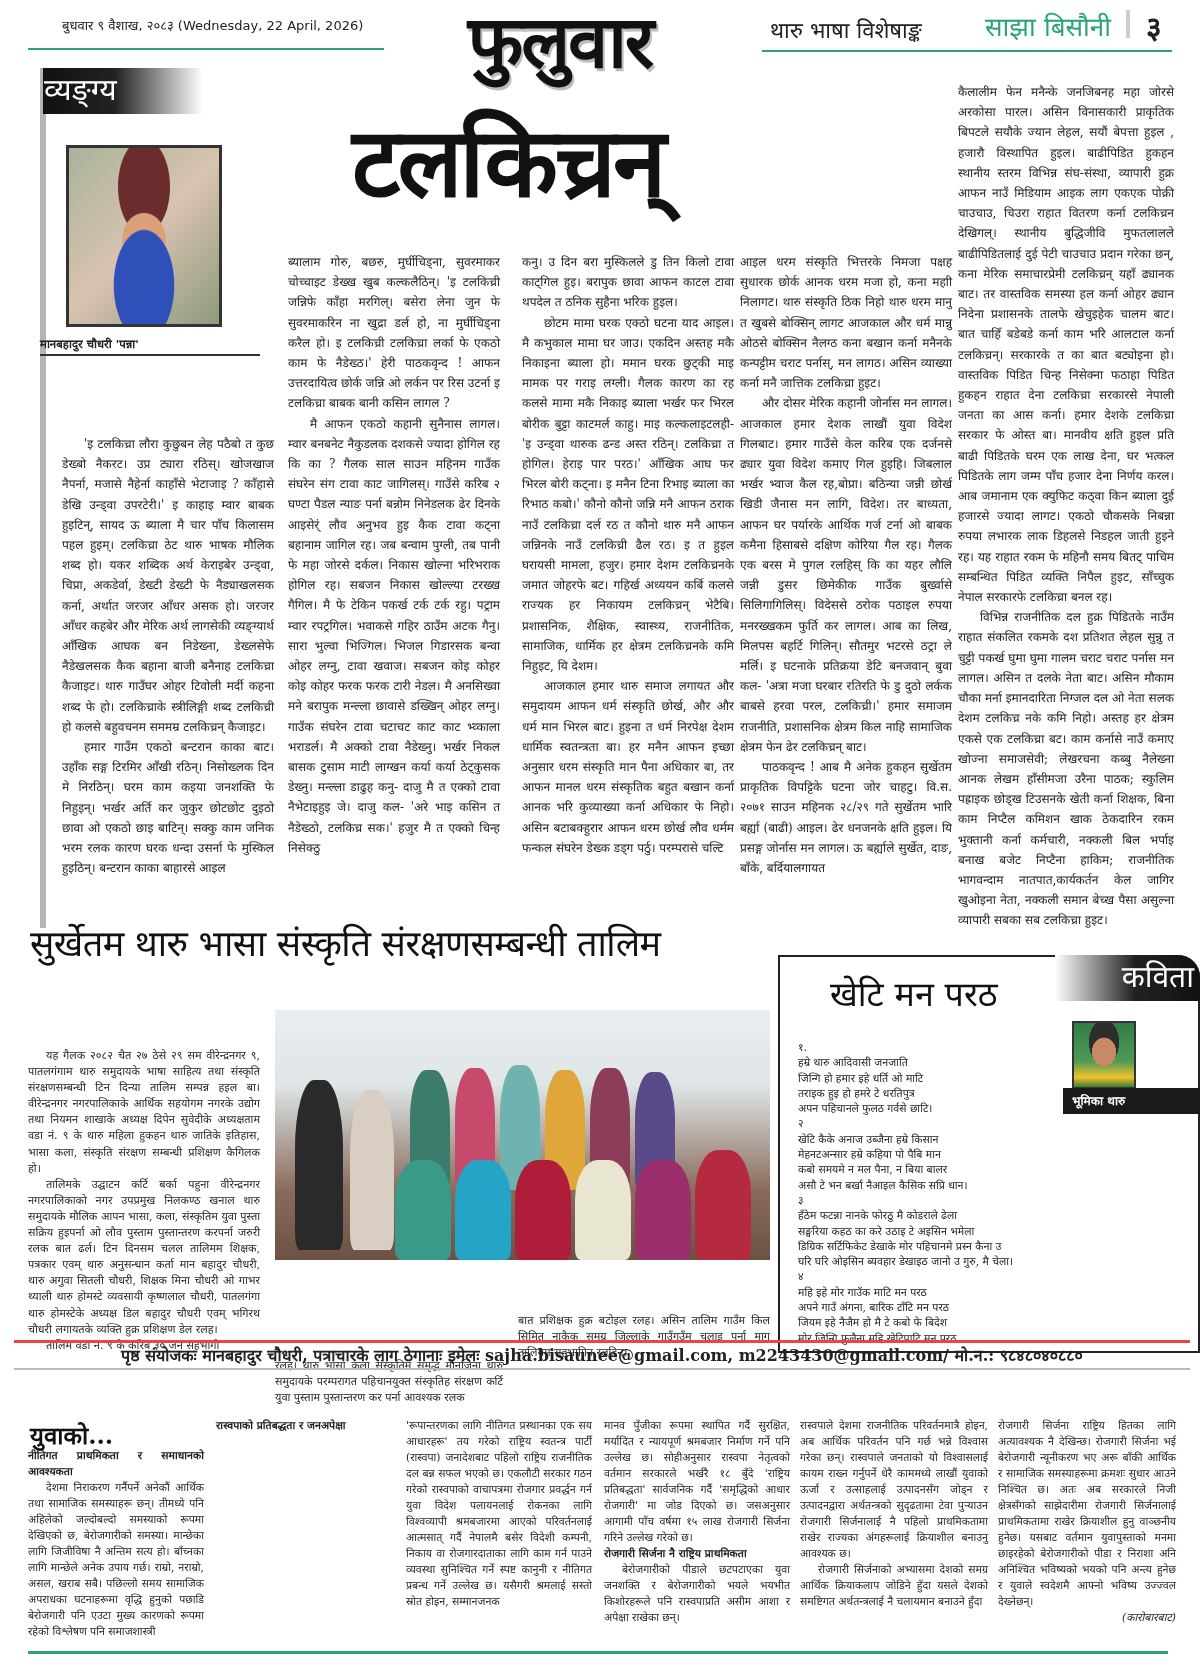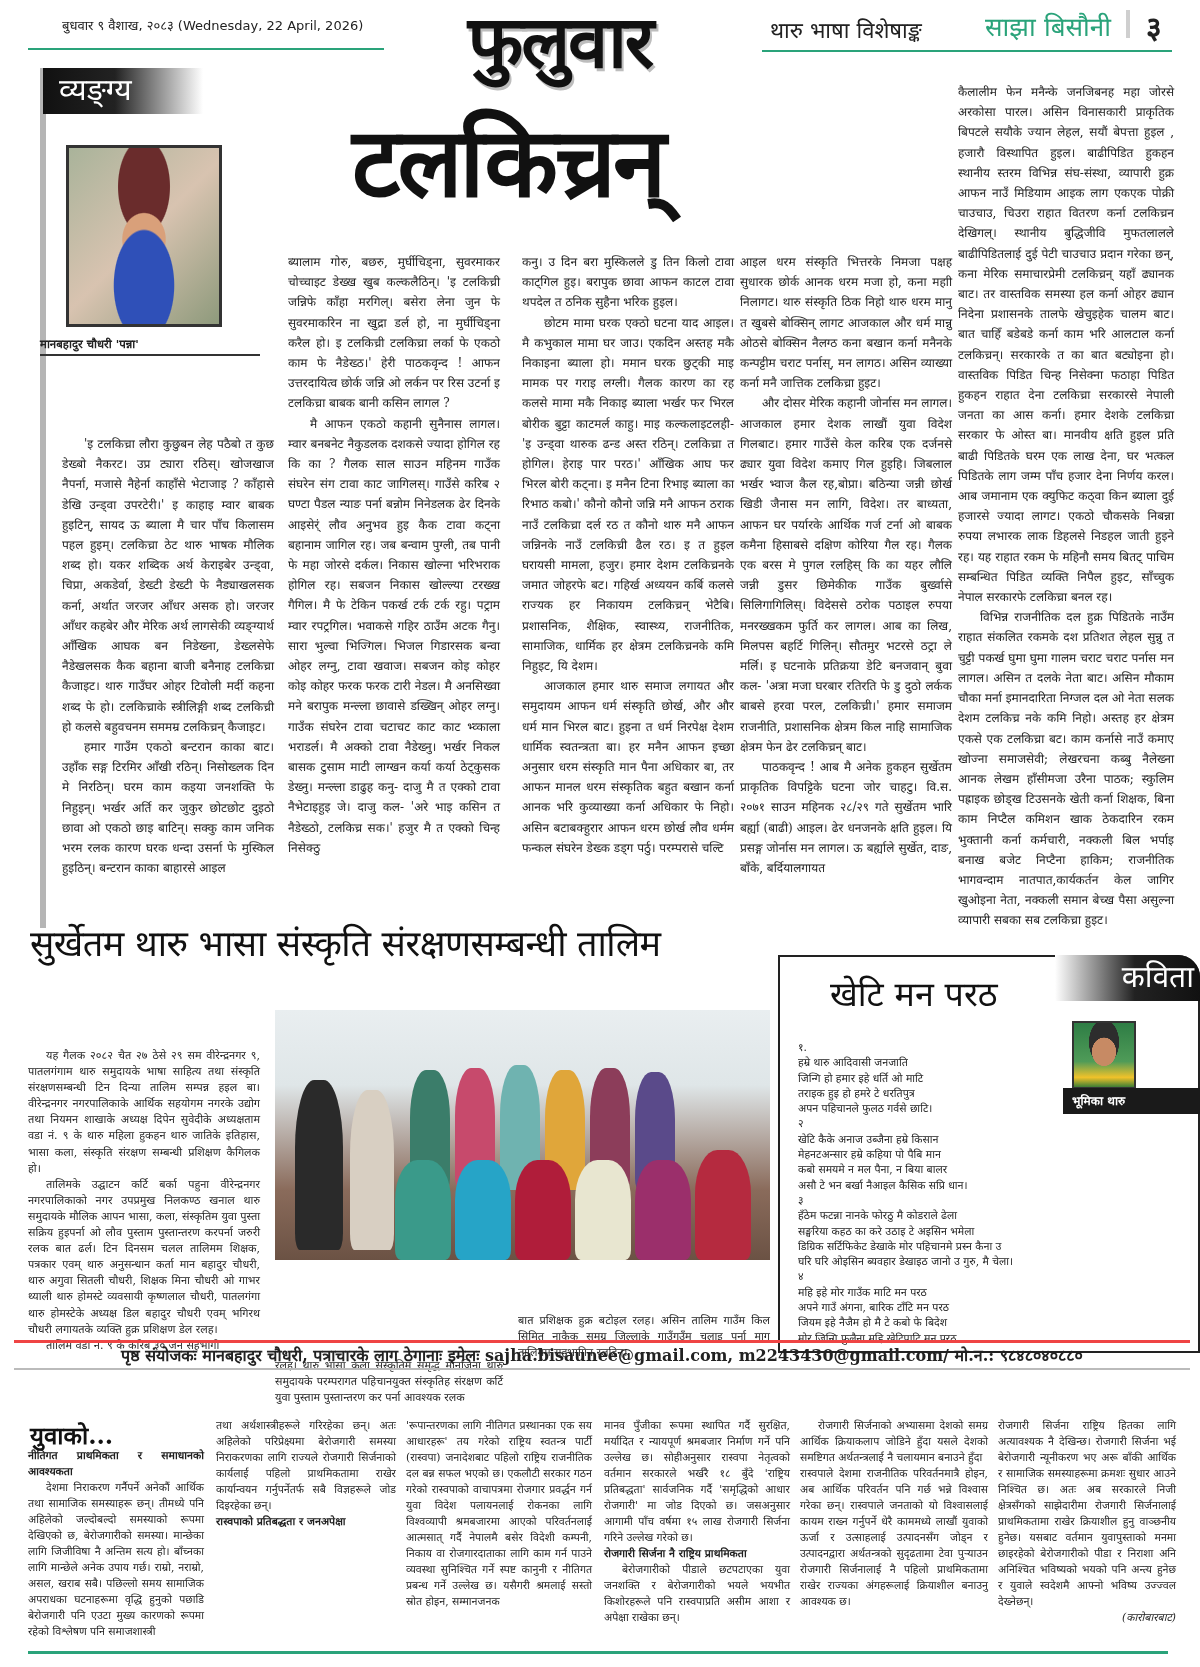--- a/index.html
+++ b/index.html
@@ -12,21 +12,21 @@
   .date-line { left: 62px; top: 16px; font-family: "DejaVu Sans", sans-serif; font-size: 13px; color: #222; }
   .rule-green { height: 2px; background: #2aa37a; }
   .masthead { left: 405px; top: 0px; width: 310px; height: 88px; font-family: "DejaVu Sans", sans-serif; font-weight: bold; font-size: 72px; line-height: 84px; color: #111; text-align: center; letter-spacing: -2px; text-shadow: 2px 3px 0 #bdbdbd; }
   .special { left: 770px; top: 14px; font-family: "DejaVu Sans", sans-serif; font-size: 22px; color: #222; }
   .brand { left: 985px; top: 8px; font-family: "DejaVu Sans", sans-serif; font-size: 26px; color: #2aa37a; }
   .page-sep { left: 1126px; top: 10px; width: 4px; height: 28px; background: #cfcfcf; }
   .page-num { left: 1146px; top: 6px; font-family: "DejaVu Sans", sans-serif; font-weight: bold; font-size: 30px; color: #222; }
 
   
   .satire-bar { left: 40px; top: 68px; width: 6px; height: 860px; background: #b5b5b5; }
-  .satire-label { left: 43px; top: 68px; width: 160px; height: 46px; background: linear-gradient(90deg, #111 0%, #222 45%, #fff 100%); color: #fff; font-family: "DejaVu Sans", sans-serif; font-size: 30px; line-height: 44px; padding-left: 16px; }
+  .satire-label { left: 43px; top: 68px; width: 160px; height: 46px; background: linear-gradient(90deg, #111 0%, #222 45%, #fff 100%); color: #fff; font-family: "DejaVu Sans", sans-serif; font-size: 30px; line-height: 44px; padding-left: 1px; }
 
   .author-photo { left: 66px; top: 145px; width: 156px; height: 182px; border: 3px solid #333; background: radial-gradient(ellipse at 50% 78%, #2f50b8 0 28%, transparent 29%), radial-gradient(ellipse at 50% 52%, #d9a07a 0 20%, transparent 21%), radial-gradient(ellipse at 50% 22%, #6a2c2c 0 24%, transparent 25%), linear-gradient(135deg, #a9b39a, #d8c3b0 50%, #8e9a7c); }
   .author-name { left: 40px; top: 336px; width: 210px; font-size: 11.5px; font-weight: bold; color: #222; }
   .author-rule { left: 40px; top: 354px; width: 220px; height: 2px; background: #333; }
 
   
   .headline { left: 352px; top: 108px; font-family: "DejaVu Sans", sans-serif; font-weight: bold; font-size: 96px; line-height: 110px; color: #111; letter-spacing: -3px; }
 
   
   .col { position: absolute; font-size: 12px; line-height: 20.2px; text-align: justify; color: #1f1f1f; }
@@ -164,32 +164,31 @@
 </div>
 
 <div class="abs credits">पृष्ठ संयोजकः मानबहादुर चौधरी, पत्राचारके लाग ठेगानाः इमेलः sajha.bisaunee@gmail.com, m2243430@gmail.com/ मो.न.: ९८४८०४०८८०</div>
 
 <div class="abs yuva-title">युवाको...</div>
 <div class="b-col" style="left:28px; top:1448px; width:176px;">
   <p class="sub">नीतिगत प्राथमिकता र समाधानको आवश्यकता</p>
   <p>देशमा निराकरण गर्नैपर्ने अनेकौं आर्थिक तथा सामाजिक समस्याहरू छन्। तीमध्ये पनि अहिलेको जल्दोबल्दो समस्याको रूपमा देखिएको छ, बेरोजगारीको समस्या। मान्छेका लागि जिजीविषा नै अन्तिम सत्य हो। बाँच्नका लागि मान्छेले अनेक उपाय गर्छ। राम्रो, नराम्रो, असल, खराब सबै। पछिल्लो समय सामाजिक अपराधका घटनाहरूमा वृद्धि हुनुको पछाडि बेरोजगारी पनि एउटा मुख्य कारणको रूपमा रहेको विश्लेषण पनि समाजशास्त्री</p>
 </div>
 <div class="b-col" style="left:216px; top:1418px; width:180px;">
-  <p style="text-indent:0">तथा अर्थशास्त्रीहरूले गरिरहेका छन्। अतः अहिलेको परिप्रेक्ष्यमा बेरोजगारी समस्या निराकरणका लागि राज्यले रोजगारी सिर्जनाको कार्यलाई पहिलो प्राथमिकतामा राखेर कार्यान्वयन गर्नुपर्नेतर्फ सबै विज्ञहरूले जोड दिइरहेका छन्।</p>
   <p class="sub">रास्वपाको प्रतिबद्धता र जनअपेक्षा</p>
 </div>
 <div class="b-col" style="left:406px; top:1418px; width:186px;">
   <p style="text-indent:0">'रूपान्तरणका लागि नीतिगत प्रस्थानका एक सय आधारहरू' तय गरेको राष्ट्रिय स्वतन्त्र पार्टी (रास्वपा) जनादेशबाट पहिलो राष्ट्रिय राजनीतिक दल बन्न सफल भएको छ। एकलौटी सरकार गठन गरेको रास्वपाको वाचापत्रमा रोजगार प्रवर्द्धन गर्न युवा विदेश पलायनलाई रोकनका लागि विश्वव्यापी श्रमबजारमा आएको परिवर्तनलाई आत्मसात् गर्दै नेपालमै बसेर विदेशी कम्पनी, निकाय वा रोजगारदाताका लागि काम गर्न पाउने व्यवस्था सुनिश्चित गर्ने स्पष्ट कानुनी र नीतिगत प्रबन्ध गर्ने उल्लेख छ। यसैगरी श्रमलाई सस्तो स्रोत होइन, सम्मानजनक</p>
 </div>
 <div class="b-col" style="left:604px; top:1418px; width:186px;">
   <p style="text-indent:0">मानव पुँजीका रूपमा स्थापित गर्दै सुरक्षित, मर्यादित र न्यायपूर्ण श्रमबजार निर्माण गर्ने पनि उल्लेख छ। सोहीअनुसार रास्वपा नेतृत्वको वर्तमान सरकारले भर्खरै १८ बुँदे 'राष्ट्रिय प्रतिबद्धता' सार्वजनिक गर्दै 'समृद्धिको आधार रोजगारी' मा जोड दिएको छ। जसअनुसार आगामी पाँच वर्षमा १५ लाख रोजगारी सिर्जना गरिने उल्लेख गरेको छ।</p>
   <p class="sub">रोजगारी सिर्जना नै राष्ट्रिय प्राथमिकता</p>
   <p>बेरोजगारीको पीडाले छटपटाएका युवा जनशक्ति र बेरोजगारीको भयले भयभीत किशोरहरूले पनि रास्वपाप्रति असीम आशा र अपेक्षा राखेका छन्।</p>
 </div>
 <div class="b-col" style="left:800px; top:1418px; width:188px;">
+  <p style="text-indent:0">रास्वपाले देशमा राजनीतिक परिवर्तनमात्रै होइन, अब आर्थिक परिवर्तन पनि गर्छ भन्ने विश्वास गरेका छन्। रास्वपाले जनताको यो विश्वासलाई कायम राख्न गर्नुपर्ने धेरै काममध्ये लाखौं युवाको ऊर्जा र उत्साहलाई उत्पादनसँग जोड्न र उत्पादनद्वारा अर्थतन्त्रको सुदृढतामा टेवा पुऱ्याउन रोजगारी सिर्जनालाई नै पहिलो प्राथमिकतामा राखेर राज्यका अंगहरूलाई क्रियाशील बनाउनु आवश्यक छ।</p>
   <p>रोजगारी सिर्जनाको अभ्यासमा देशको समग्र आर्थिक क्रियाकलाप जोडिने हुँदा यसले देशको समष्टिगत अर्थतन्त्रलाई नै चलायमान बनाउने हुँदा</p>
-  <p style="text-indent:0">रास्वपाले देशमा राजनीतिक परिवर्तनमात्रै होइन, अब आर्थिक परिवर्तन पनि गर्छ भन्ने विश्वास गरेका छन्। रास्वपाले जनताको यो विश्वासलाई कायम राख्न गर्नुपर्ने धेरै काममध्ये लाखौं युवाको ऊर्जा र उत्साहलाई उत्पादनसँग जोड्न र उत्पादनद्वारा अर्थतन्त्रको सुदृढतामा टेवा पुऱ्याउन रोजगारी सिर्जनालाई नै पहिलो प्राथमिकतामा राखेर राज्यका अंगहरूलाई क्रियाशील बनाउनु आवश्यक छ।</p>
 </div>
 <div class="b-col" style="left:998px; top:1418px; width:178px;">
   <p style="text-indent:0">रोजगारी सिर्जना राष्ट्रिय हितका लागि अत्यावश्यक नै देखिन्छ। रोजगारी सिर्जना भई बेरोजगारी न्यूनीकरण भए अरू बाँकी आर्थिक र सामाजिक समस्याहरूमा क्रमशः सुधार आउने निश्चित छ। अतः अब सरकारले निजी क्षेत्रसँगको साझेदारीमा रोजगारी सिर्जनालाई प्राथमिकतामा राखेर क्रियाशील हुनु वाञ्छनीय हुनेछ। यसबाट वर्तमान युवापुस्ताको मनमा छाइरहेको बेरोजगारीको पीडा र निराशा अनि अनिश्चित भविष्यको भयको पनि अन्त्य हुनेछ र युवाले स्वदेशमै आफ्नो भविष्य उज्ज्वल देख्नेछन्।</p>
   <p class="source">(कारोबारबाट)</p>
 </div>
 <div class="abs bottom-rule"></div>
 
 </body></html>

